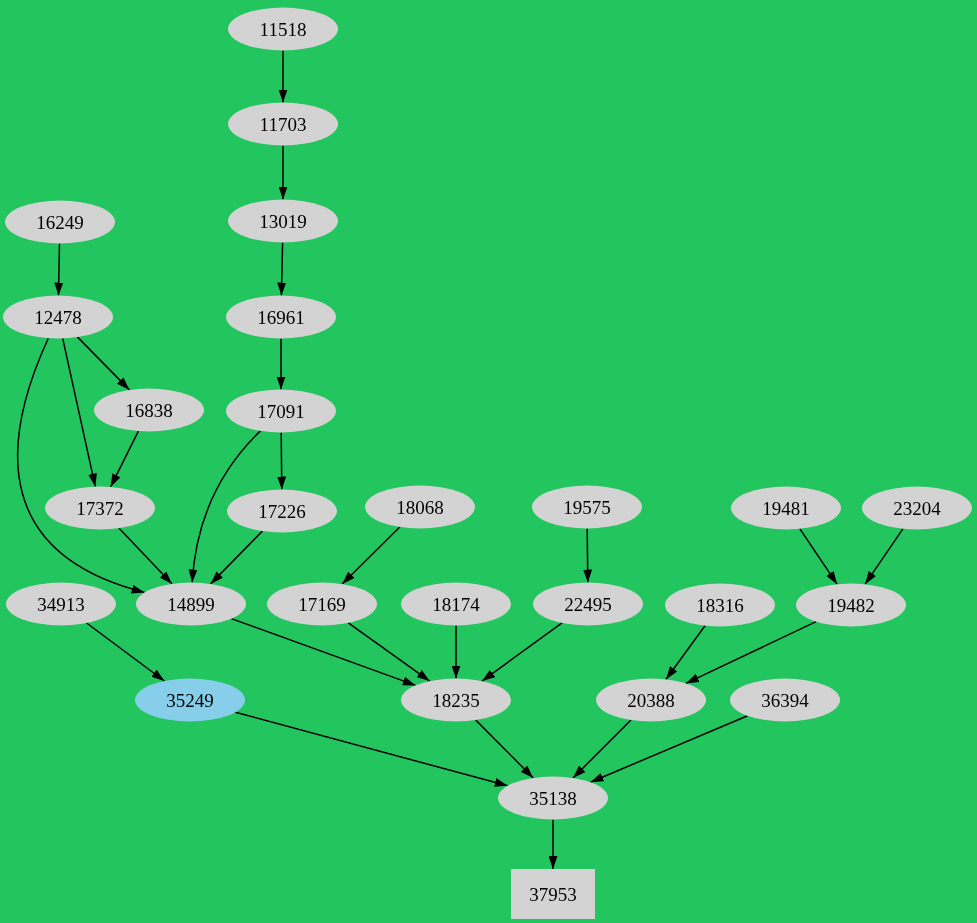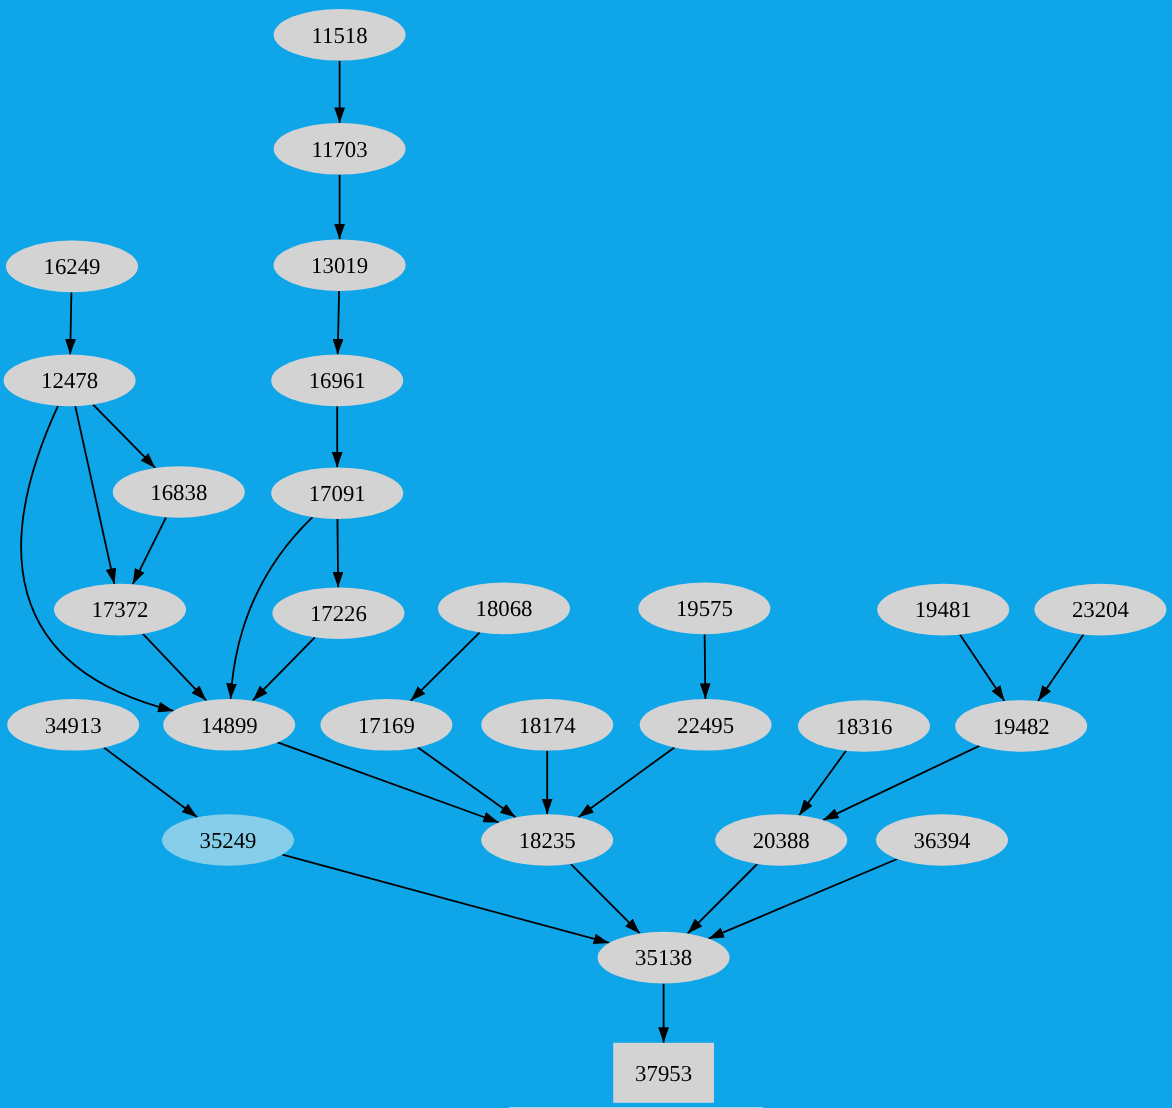--- a/index.html
+++ b/index.html
@@ -4,21 +4,21 @@
 <style>
   html, body {
     margin: 0;
     padding: 0;
     background: #ffffff;
   }
   .canvas {
     position: relative;
     width: 977px;
     height: 923px;
-    background: #0ea5e9;
+    background: #22c55e;
     overflow: hidden;
   }
   svg#graph {
     display: block;
     width: 977px;
     height: 923px;
   }
   .edge {
     fill: none;
     stroke: #000000;

